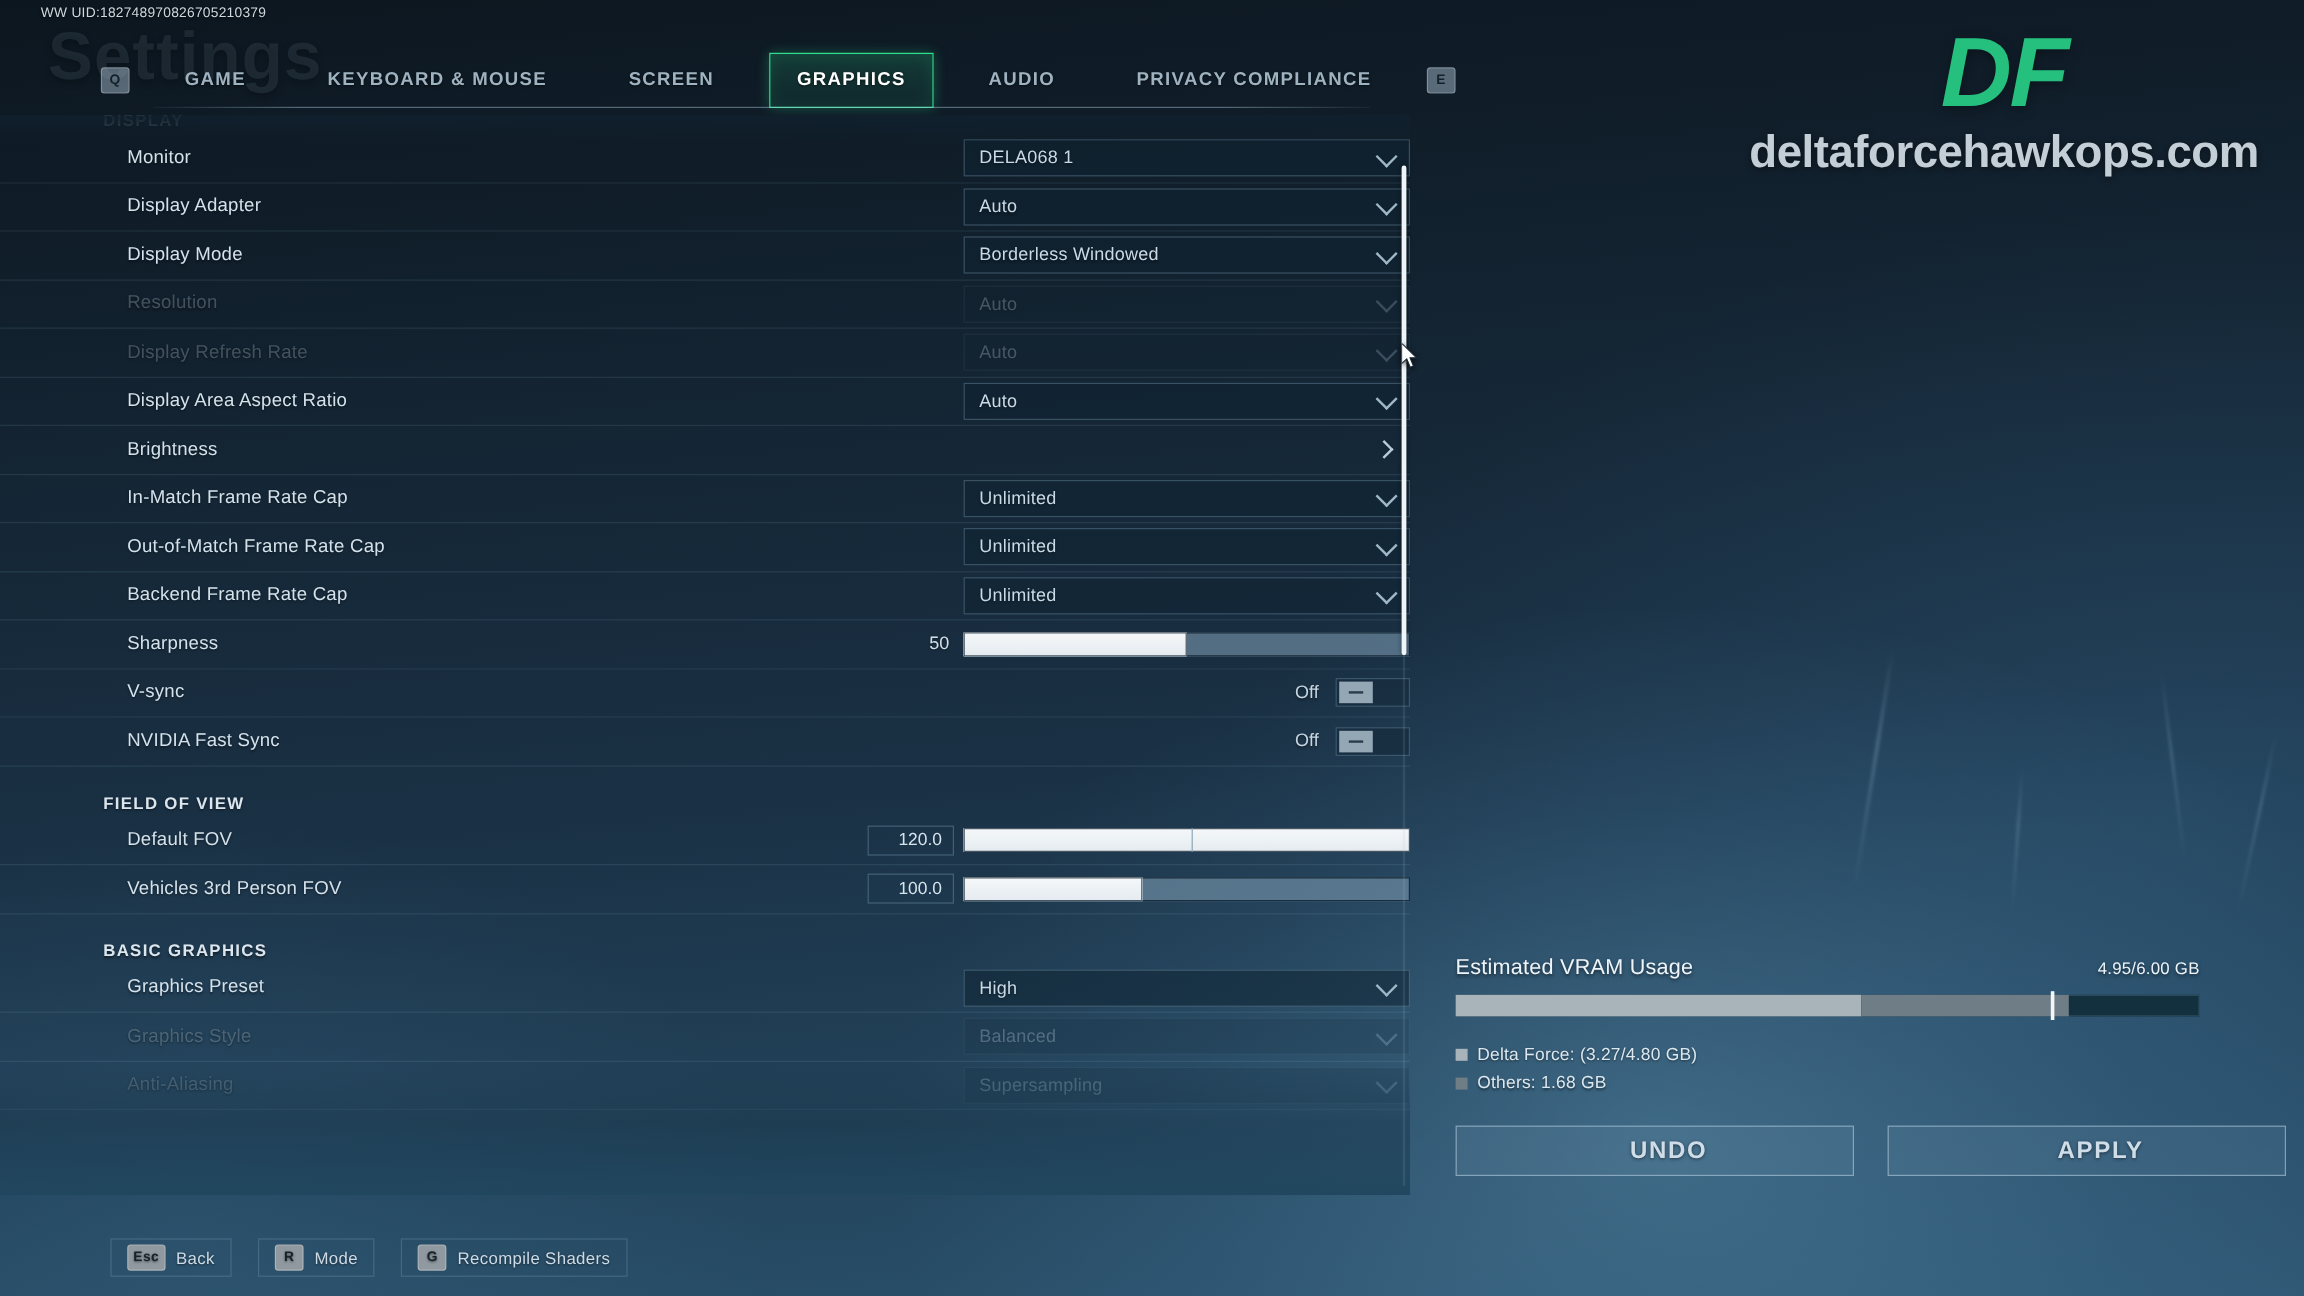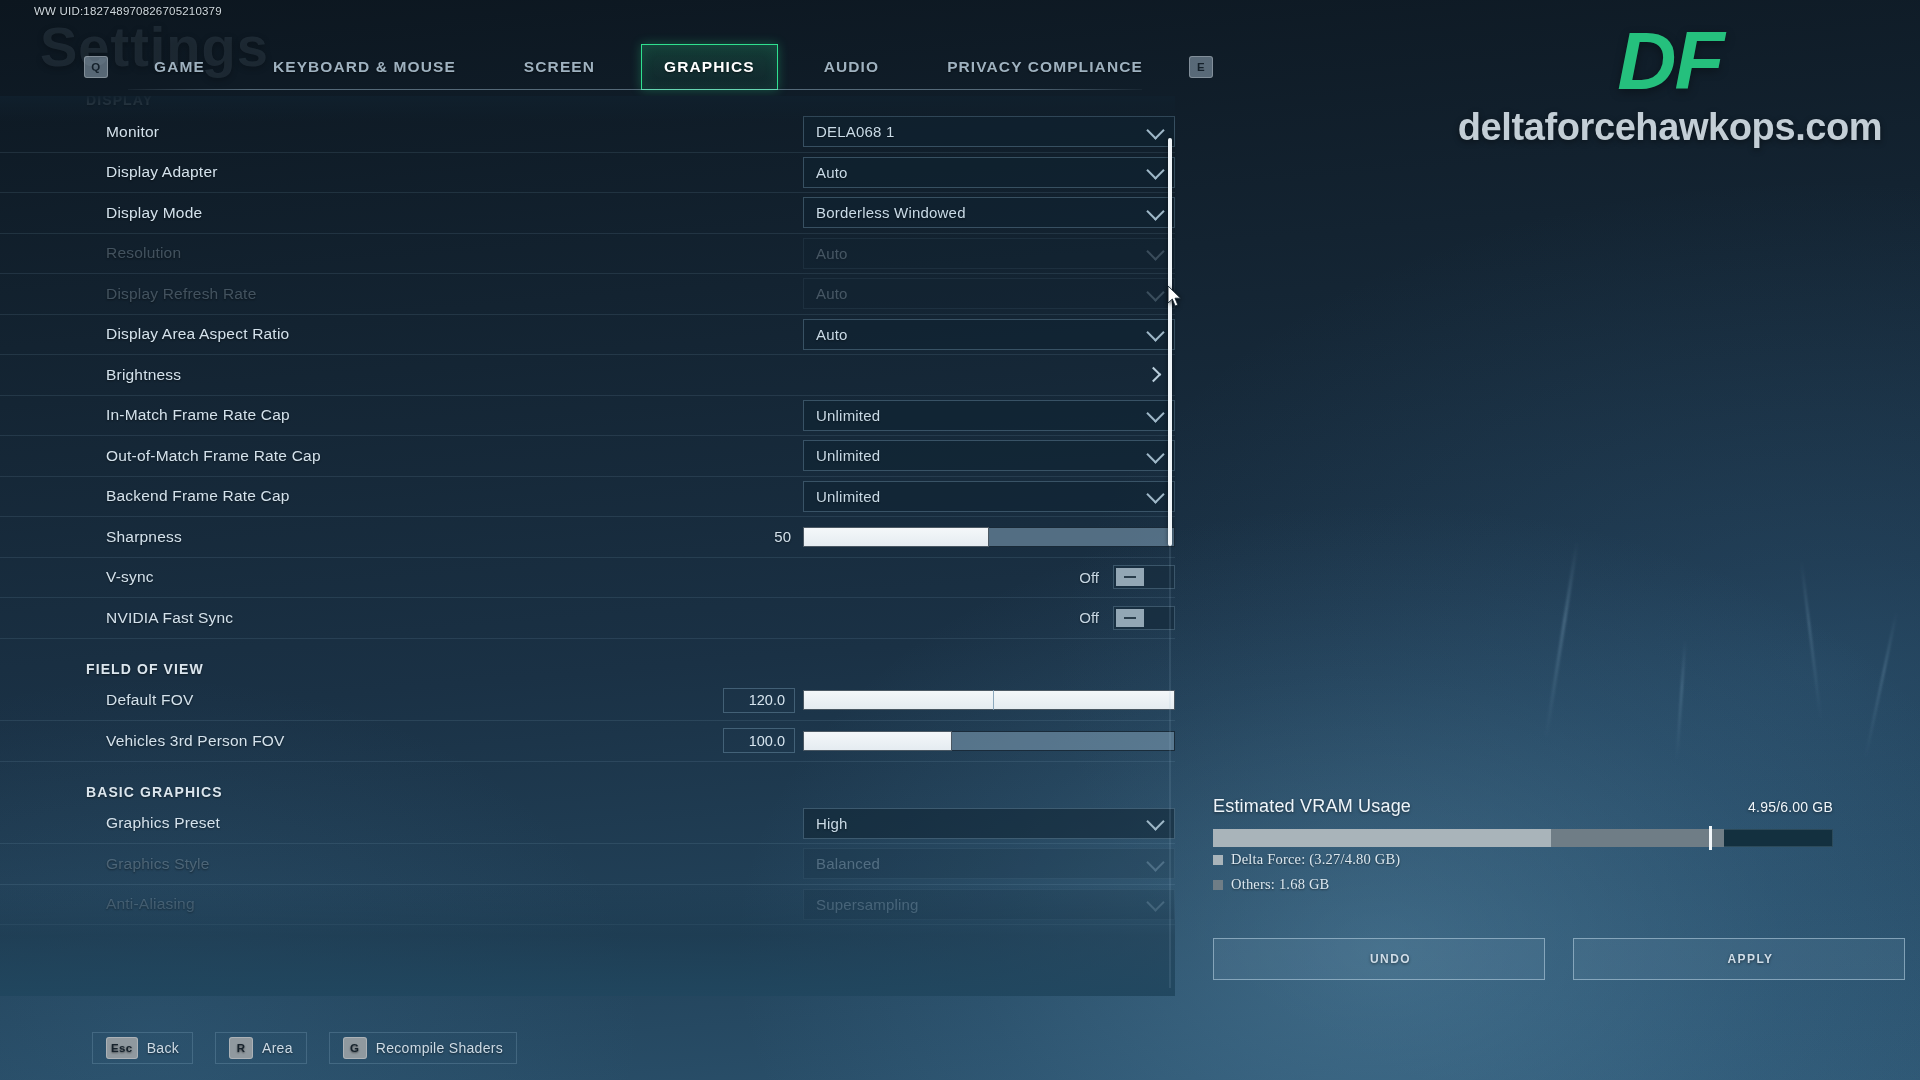--- a/index.html
+++ b/index.html
@@ -197,31 +197,31 @@
   }
   .vram-head { display: flex; justify-content: space-between; align-items: baseline; }
   .vram-title { font-size: 18px; color: #eef5fa; letter-spacing: .2px; text-shadow: 0 1px 3px rgba(0,0,0,.5); }
   .vram-amount { font-size: 14px; color: #eef5fa; letter-spacing: .2px; text-shadow: 0 1px 3px rgba(0,0,0,.5); }
   .vram-bar {
     position: relative; margin-top: 12px; height: 18px; width: 620px;
     background: #13303f; box-shadow: inset 0 0 0 1px rgba(160,195,218,.18);
   }
   .vram-seg { position: absolute; top: 0; height: 100%; }
   .vram-marker { position: absolute; top: -3px; width: 3px; height: 24px; background: #f2f7fa; }
-  .vram-legend { margin-top: 4px; font-family: Liberation Serif, serif; }
+  .vram-legend { margin-top: 24px; }
   .legend-row { display: flex; align-items: center; margin-bottom: 8px; }
   .legend-swatch { width: 10px; height: 10px; margin-right: 8px; }
   .legend-txt { font-size: 14.5px; color: #dce8f0; letter-spacing: .2px; text-shadow: 0 1px 2px rgba(0,0,0,.5); }
 
   .btn-row { position: absolute; left: 1213px; top: 938px; display: flex; gap: 28px; }
   .btn {
     width: 332px; height: 42px; display: flex; align-items: center; justify-content: center;
     border: 1px solid rgba(190,215,232,.55);
     background: rgba(120,155,180,.16);
-    color: #cfdde8; font-size: 12px; font-weight: 700; letter-spacing: 1.4px;
+    color: #cfdde8; font-size: 20px; font-weight: 700; letter-spacing: 1.4px;
     text-shadow: 0 1px 3px rgba(0,0,0,.5); cursor: pointer; padding-left: 23px;
   }
 
   
   .bottombar {
     position: absolute; left: 0; bottom: 0; width: 1200px; height: 64px;
     display: flex; align-items: center; padding-left: 92px; gap: 22px;
   }
   .hint {
     display: flex; align-items: center; gap: 9px; height: 32px; padding: 0 13px;
@@ -484,21 +484,21 @@
     <div class="btn">APPLY</div>
   </div>
 
   <div class="bottombar" id="bottom-hints">
       <div class="hint">
         <span class="keycap">Esc</span>
         <span>Back</span>
       </div>
       <div class="hint">
         <span class="keycap">R</span>
-        <span>Area</span>
+        <span>Mode</span>
       </div>
       <div class="hint">
         <span class="keycap">G</span>
         <span>Recompile Shaders</span>
       </div>
     </div>
 
   <div class="watermark">
     <div class="wm-df">DF</div>
     <div class="wm-url">deltaforcehawkops.com</div>

